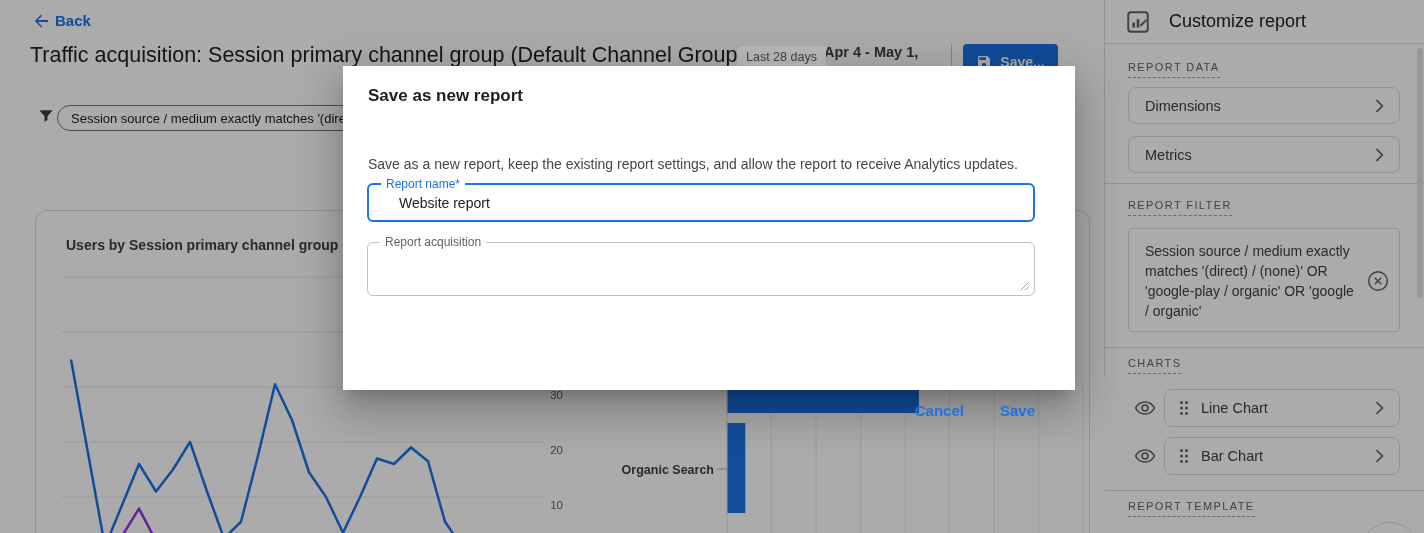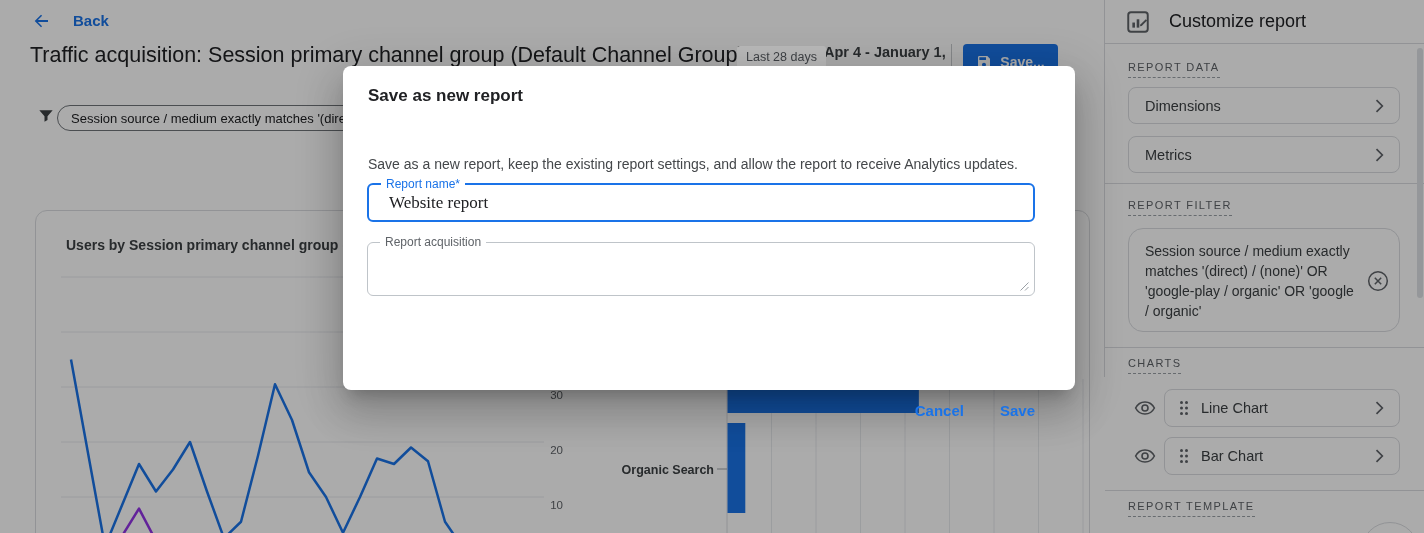--- a/index.html
+++ b/index.html
@@ -2,21 +2,21 @@
 <html><head>
 <meta charset="utf-8">
 <style>
   * { margin:0; padding:0; box-sizing:border-box; }
   html,body { width:1424px; height:533px; overflow:hidden; background:#fff;
     font-family:"Liberation Sans", sans-serif; position:relative; }
 
   
   .main { position:absolute; inset:0; width:1104px; height:533px; background:#fff; }
 
-  .back-row { position:absolute; left:33px; top:12px; display:flex; align-items:center; gap:24px; cursor:pointer; }
+  .back-row { position:absolute; left:33px; top:12px; display:flex; align-items:center; gap:6px; cursor:pointer; }
   .back-row span { color:#1a73e8; font-size:15px; font-weight:bold; }
 
   .page-title { position:absolute; left:30px; top:41px; width:722px;
     font-size:21.5px; line-height:28px; color:#202124; }
 
   .funnel { position:absolute; left:36px; top:106px; }
   .filter-chip { position:absolute; left:57px; top:105px; width:520px; height:26px;
     border:1px solid #70757a; border-radius:13px; display:flex; align-items:center;
     padding:0 13px; overflow:hidden; }
   .filter-chip span { font-size:13px; color:#202124; white-space:nowrap; }
@@ -43,46 +43,46 @@
     background:#fff; border-left:1px solid #dadce0; }
   .sb-head-icon { position:absolute; left:20px; top:9px; }
   .sb-title { position:absolute; left:64px; top:11px; font-size:18px; color:#202124; }
   .sb-div { position:absolute; left:0; width:320px; height:1px; background:#dadce0; }
   .sb-label { position:absolute; left:23px; font-size:11px; font-weight:normal; letter-spacing:1.4px;
     color:#5f6368; border-bottom:1px dashed #9aa0a6; padding-bottom:4px; }
   .sb-card { position:absolute; left:23px; width:272px; height:37px; border:1px solid #dadce0;
     border-radius:8px; display:flex; align-items:center; padding:0 10px 0 16px; cursor:pointer; background:#fff; }
   .sb-card span.lbl { font-size:14.5px; color:#3c4043; flex:1; }
   .filter-card { position:absolute; left:23px; top:228px; width:272px; height:104px;
-    border:1px solid #dadce0; border-radius:15px; padding:12px 44px 12px 16px; }
+    border:1px solid #dadce0; border-radius:4px; padding:12px 44px 12px 16px; }
   .filter-card p { font-size:14px; line-height:20px; color:#3c4043; }
   .remove-x { position:absolute; right:10px; top:41px; cursor:pointer; }
   .chart-row { position:absolute; left:0; width:320px; display:flex; align-items:center; }
   .chart-row .eye { position:absolute; left:29px; cursor:pointer; }
   .chart-row .sb-card { position:relative; left:59px; width:236px; height:38px; padding:0 10px 0 14px; }
   .chart-row .dots { margin-right:12px; cursor:grab; }
   .tpl-circle { position:absolute; left:256px; top:522px; width:58px; height:58px;
     border:1px solid #dadce0; border-radius:50%; background:#fff; }
   .scroll-thumb { position:absolute; left:1417px; top:48px; width:6px; height:250px;
     background:#dfe2e6; border-radius:3px; z-index:1; }
 
   
   .overlay { position:absolute; inset:0; background:rgba(0,0,0,0.33); z-index:10; }
 
   .modal { position:absolute; left:343px; top:66px; width:732px; height:324px; background:#fff;
-    border-radius:8px; z-index:20;
+    border-radius:0; z-index:20;
     box-shadow:0 11px 15px -7px rgba(0,0,0,.2), 0 24px 38px 3px rgba(0,0,0,.14), 0 9px 46px 8px rgba(0,0,0,.12); }
   .modal-title { position:absolute; left:25px; top:20px; font-size:17px; font-weight:bold; color:#202124; }
   .modal-desc { position:absolute; left:25px; top:90px; width:695px; font-size:14px; color:#44474a; white-space:nowrap; }
   .field { position:absolute; left:24px; width:668px; background:#fff; border-radius:6px; }
   .field .flabel { position:absolute; left:12px; top:-8px; background:#fff; padding:0 5px; font-size:12px; }
   .name-field { top:117px; height:39px; border:2px solid #1a73e8; }
   .name-field .flabel { color:#1a73e8; }
-  .name-field input { width:100%; height:100%; border:none; outline:none; padding:0 20px;
-    font-size:17px; color:#202124; font-family:Liberation Serif, serif; background:transparent; }
+  .name-field input { width:100%; height:100%; border:none; outline:none; padding:0 30px;
+    font-size:14px; color:#202124; font-family:Liberation Sans, sans-serif; background:transparent; }
   .desc-field { top:176px; height:54px; border:1px solid #bfc4c9; }
   .desc-field .flabel { color:#5f6368; }
   .desc-field textarea { width:100%; height:100%; border:none; outline:none; resize:none;
     padding:8px 14px; font-size:15px; font-family:"Liberation Sans",sans-serif; background:transparent; }
   .resize-grip { position:absolute; right:5px; bottom:4px; }
   .modal-actions { position:absolute; right:40px; top:288px; display:flex; gap:36px;margin-top:48px; }
   .modal-actions button { background:none; border:none; color:#1a73e8; font-size:15px; font-weight:bold;
     cursor:pointer; font-family:"Liberation Sans",sans-serif; }
 </style>
 </head>
@@ -99,21 +99,21 @@
 
   <div class="page-title">Traffic acquisition: Session primary channel group (Default Channel Group)</div>
 
   <svg class="funnel" width="20" height="20" viewBox="0 0 24 24">
     <path d="M4 5h16l-6.2 7.3v4.6L10.2 19v-6.7z" fill="#3c4043"></path>
   </svg>
   <div class="filter-chip">
     <span>Session source / medium exactly matches '(direct</span>
   </div>
 
-  <div class="date-text">Apr 4 - January 1,</div>
+  <div class="date-text">Apr 4 - May 1,</div>
   <div class="vdiv"></div>
 
   <button class="save-btn">
     <svg width="16" height="16" viewBox="0 0 24 24">
       <path d="M17 3H5c-1.1 0-2 .9-2 2v14c0 1.1.9 2 2 2h14c1.1 0 2-.9 2-2V7l-4-4zm-5 16c-1.66 0-3-1.34-3-3s1.34-3 3-3 3 1.34 3 3-1.34 3-3 3zm3-10H5V5h10v4z" fill="#fff"></path>
     </svg>
     <span>Save...</span>
   </button>
 
   <div class="chart-card">

